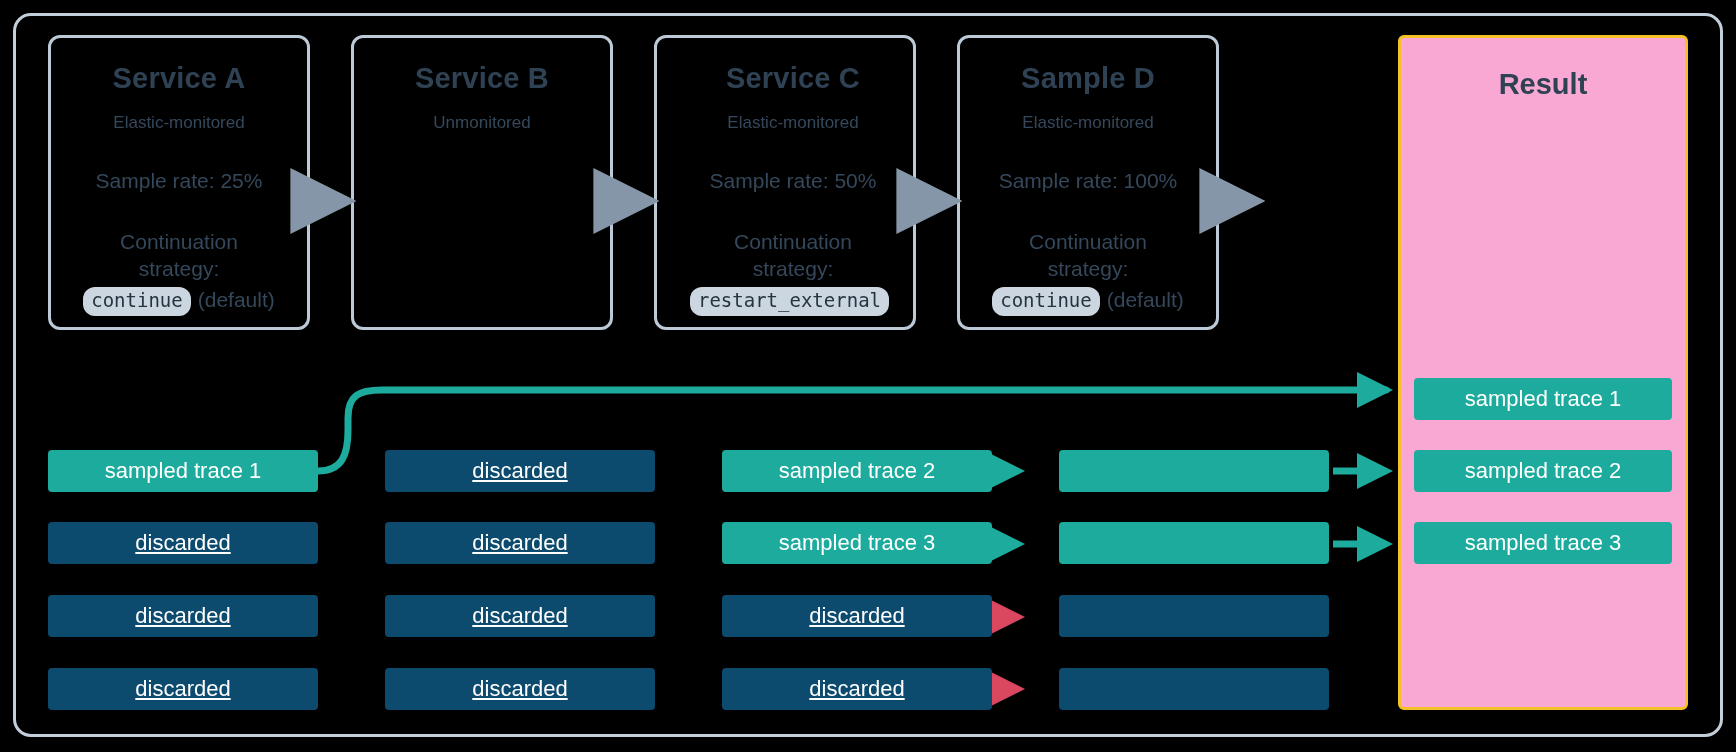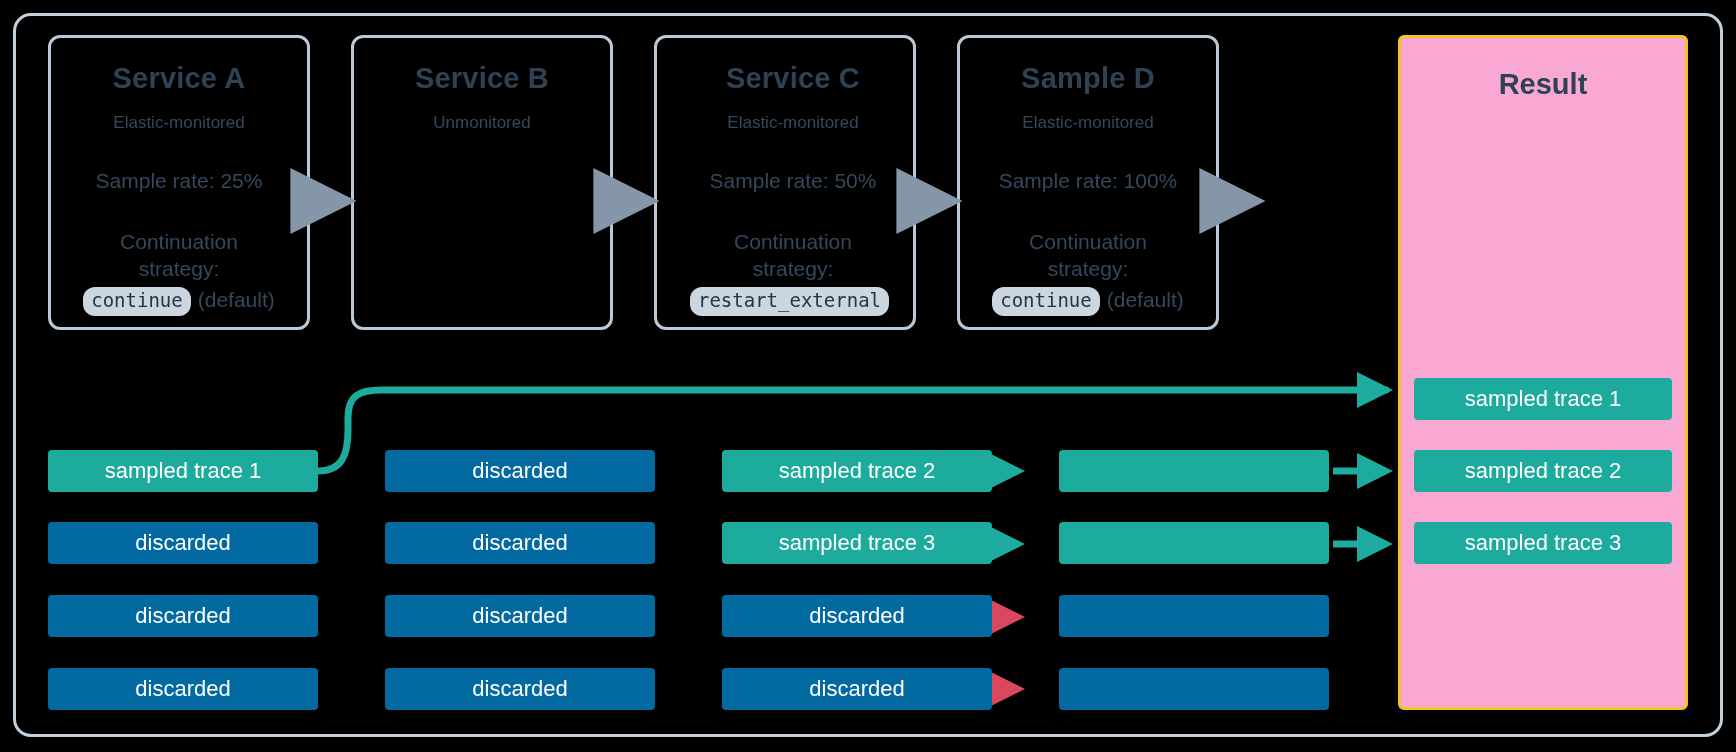--- a/index.html
+++ b/index.html
@@ -101,21 +101,21 @@
     position: absolute;
     border-radius: 4px;
     display: flex;
     align-items: center;
     justify-content: center;
     font-size: 22px;
     color: #ffffff;
     line-height: 1;
   }
   .pill.teal { background: #1cab9c; }
-  .pill.red  { background: #0369a1; }
+  .pill.red  { background: #0c4a6e; text-decoration: underline; }
   
   #wires {
     position: absolute;
     left: 0; top: 0;
     width: 1736px; height: 752px;
     pointer-events: none;
   }
 </style>
 </head>
 <body>

